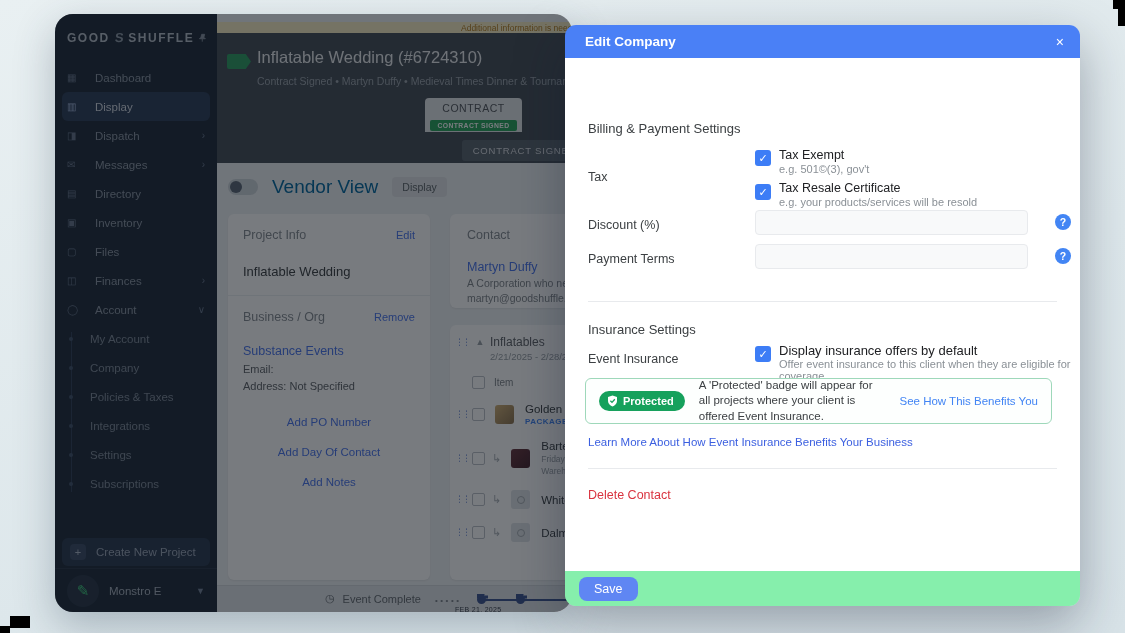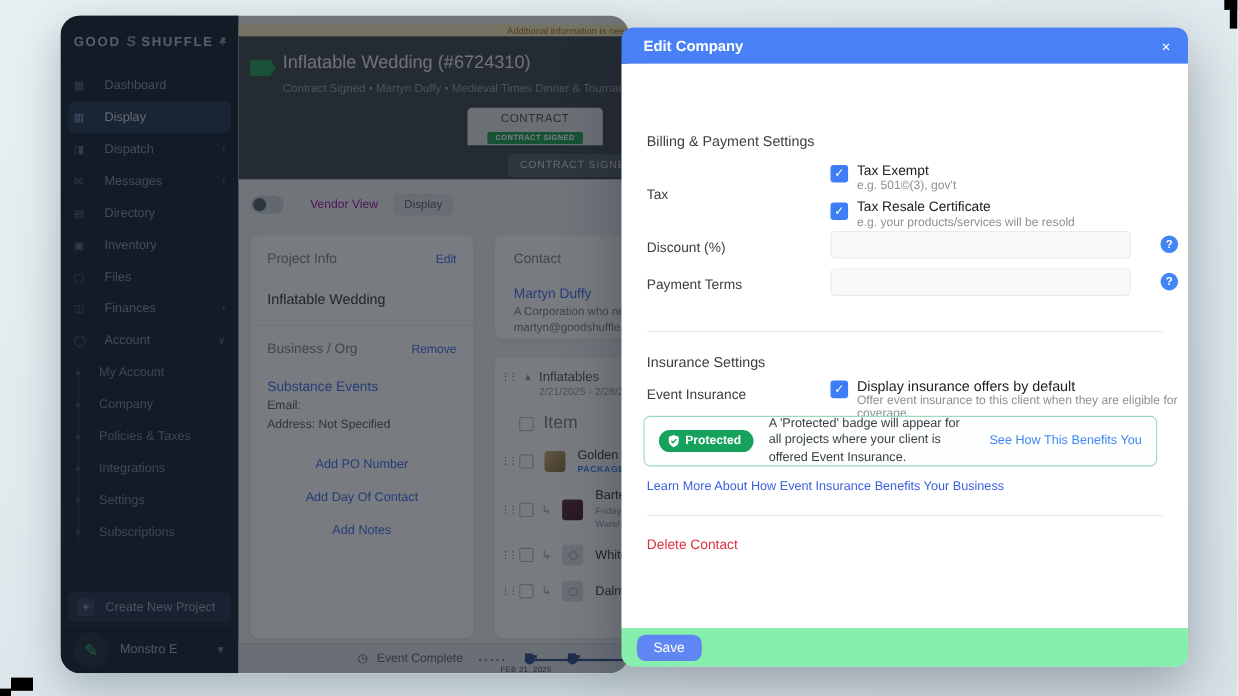--- a/index.html
+++ b/index.html
@@ -45,31 +45,31 @@
 
   
   .main { position:absolute; left:162px; top:0; right:0; bottom:0; background:#eef1f3; }
   .banner { position:absolute; left:0; right:0; top:8px; height:11px; background:#f8eec3; overflow:hidden; }
   .banner span { position:absolute; left:244px; top:1px; font-size:8.5px; color:#b27b1e; white-space:nowrap; }
   .phead { position:absolute; left:0; right:0; top:19px; height:130px; background:#454e58; }
   .tagicon { position:absolute; left:10px; top:21px; width:24px; height:15px; background:#2f9e63;
     clip-path:polygon(0 0,78% 0,100% 50%,78% 100%,0 100%); border-radius:2px; }
   .ptitle { position:absolute; left:40px; top:15px; font-size:16.5px; color:#e9ebed; font-weight:500; white-space:nowrap; }
   .pmeta { position:absolute; left:40px; top:42px; font-size:10.5px; color:#9ba3ab; white-space:nowrap; }
-  .tab { position:absolute; left:208px; top:65px; width:123px; height:34px; background:#e3e6e9;
+  .tab { position:absolute; left:208px; top:65px; width:97px; height:34px; background:#e3e6e9;
     border-radius:4px 4px 0 0; text-align:center; }
   .tab-label { font-size:10.5px; color:#52575c; letter-spacing:.5px; margin-top:4px; }
   .tab-badge { display:inline-block; margin-top:2px; background:#28a55c; color:#fff; font-size:6.8px;
     font-weight:bold; letter-spacing:.4px; padding:2px 7px; border-radius:2px; }
   .signed-btn { position:absolute; left:245px; top:107px; width:125px; height:21px; background:#5a646e;
     border-radius:3px; color:#d8dce0; font-size:9.5px; letter-spacing:.8px; text-align:center; line-height:21px; }
   .vendor-row { position:absolute; left:11px; top:162px; display:flex; align-items:center; }
   .toggle { width:30px; height:16px; border-radius:9px; background:#cdd4da; position:relative; cursor:pointer; }
   .toggle .knob { position:absolute; left:2px; top:2px; width:12px; height:12px; border-radius:50%; background:#5b6775; }
-  .vendor-label { margin-left:24px; font-size:11px; color:#a21caf; }
+  .vendor-label { margin-left:14px; font-size:19px; color:#0369a1; }
   .display-btn { margin-left:14px; background:#dfe3e6; border-radius:4px; padding:4px 10px; font-size:10.5px; color:#5d6368; cursor:pointer; }
 
   .card { position:absolute; background:#fff; border-radius:6px; box-shadow:0 1px 2px rgba(0,0,0,.06); }
   #info-card { left:11px; top:200px; width:202px; height:366px; padding:14px 15px; }
   .card-title { font-size:12.5px; color:#868c92; }
   .link-blue { color:#4b76ee; cursor:pointer; }
   .card-hrow { display:flex; justify-content:space-between; align-items:baseline; }
   .card-hrow .mini { font-size:11px; }
   #info-name { margin-top:22px; font-size:13px; color:#3c4043; }
   #info-div { margin:16px -15px 0; border-top:1px solid #eceff1; }
@@ -83,21 +83,21 @@
   .contact-line { margin-top:3px; font-size:10.5px; color:#80868b; white-space:nowrap; }
 
   #items-card { left:233px; top:311px; width:300px; height:255px; padding:10px 0; }
   .grp-row { display:flex; align-items:flex-start; padding:0 0 0 4px; }
   .drag { color:#5d7ed0; font-size:9px; letter-spacing:-2px; width:16px; text-align:center; line-height:1; padding-top:3px; }
   .grp-caret { color:#9aa0a6; font-size:9px; width:20px; text-align:center; padding-top:2px; }
   .grp-name { font-size:12px; color:#5f6368; }
   .grp-dates { font-size:9.5px; color:#9aa0a6; margin-top:2px; white-space:nowrap; }
   .cbx { width:13px; height:13px; border:1.5px solid #bcc2c8; border-radius:2px; background:#fff; }
   .item-head { display:flex; align-items:center; gap:9px; margin:14px 0 0 22px; }
-  .item-head .col { font-size:16px; color:#80868b; }
+  .item-head .col { font-size:10px; color:#80868b; }
   .irow { display:flex; align-items:center; margin:14px 0 0 4px; }
   .irow .drag { padding-top:0; }
   .irow .cbx { margin-left:2px; }
   .sub-arrow { color:#aab0b6; font-size:11px; margin:0 4px 0 7px; }
   .thumb { width:19px; height:19px; border-radius:3px; margin-left:6px; }
   .thumb.t1 { background:linear-gradient(135deg,#cfae74,#8d7350); }
   .thumb.t2 { background:linear-gradient(135deg,#6a3740,#45232b); }
   .thumb.cam { background:#e1e5e8; position:relative; }
   .thumb.cam::after { content:""; position:absolute; left:5.5px; top:5.5px; width:6px; height:6px;
     border:1.5px solid #a9b0b6; border-radius:50%; }

